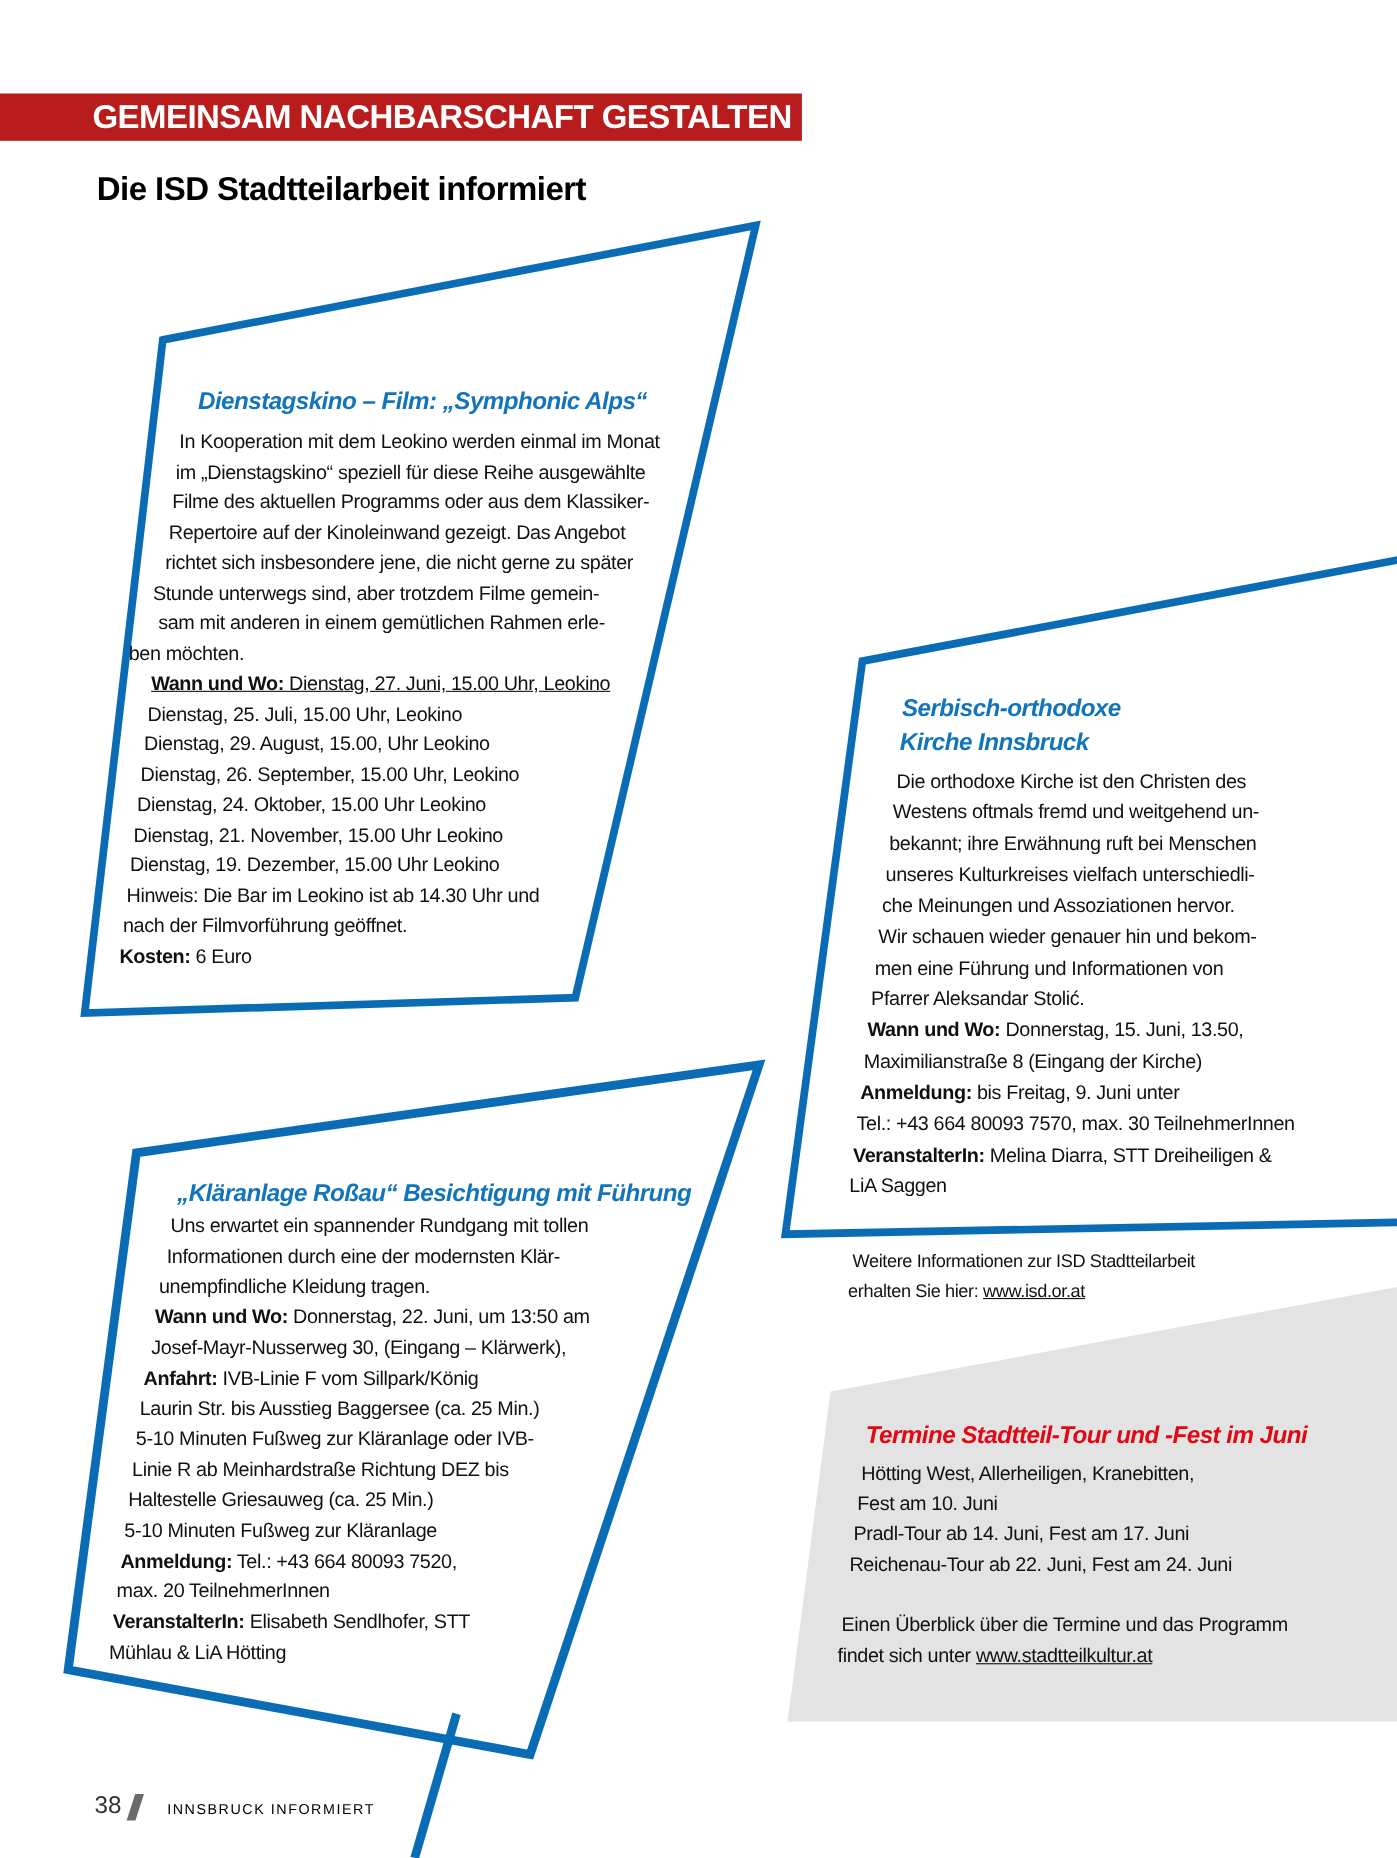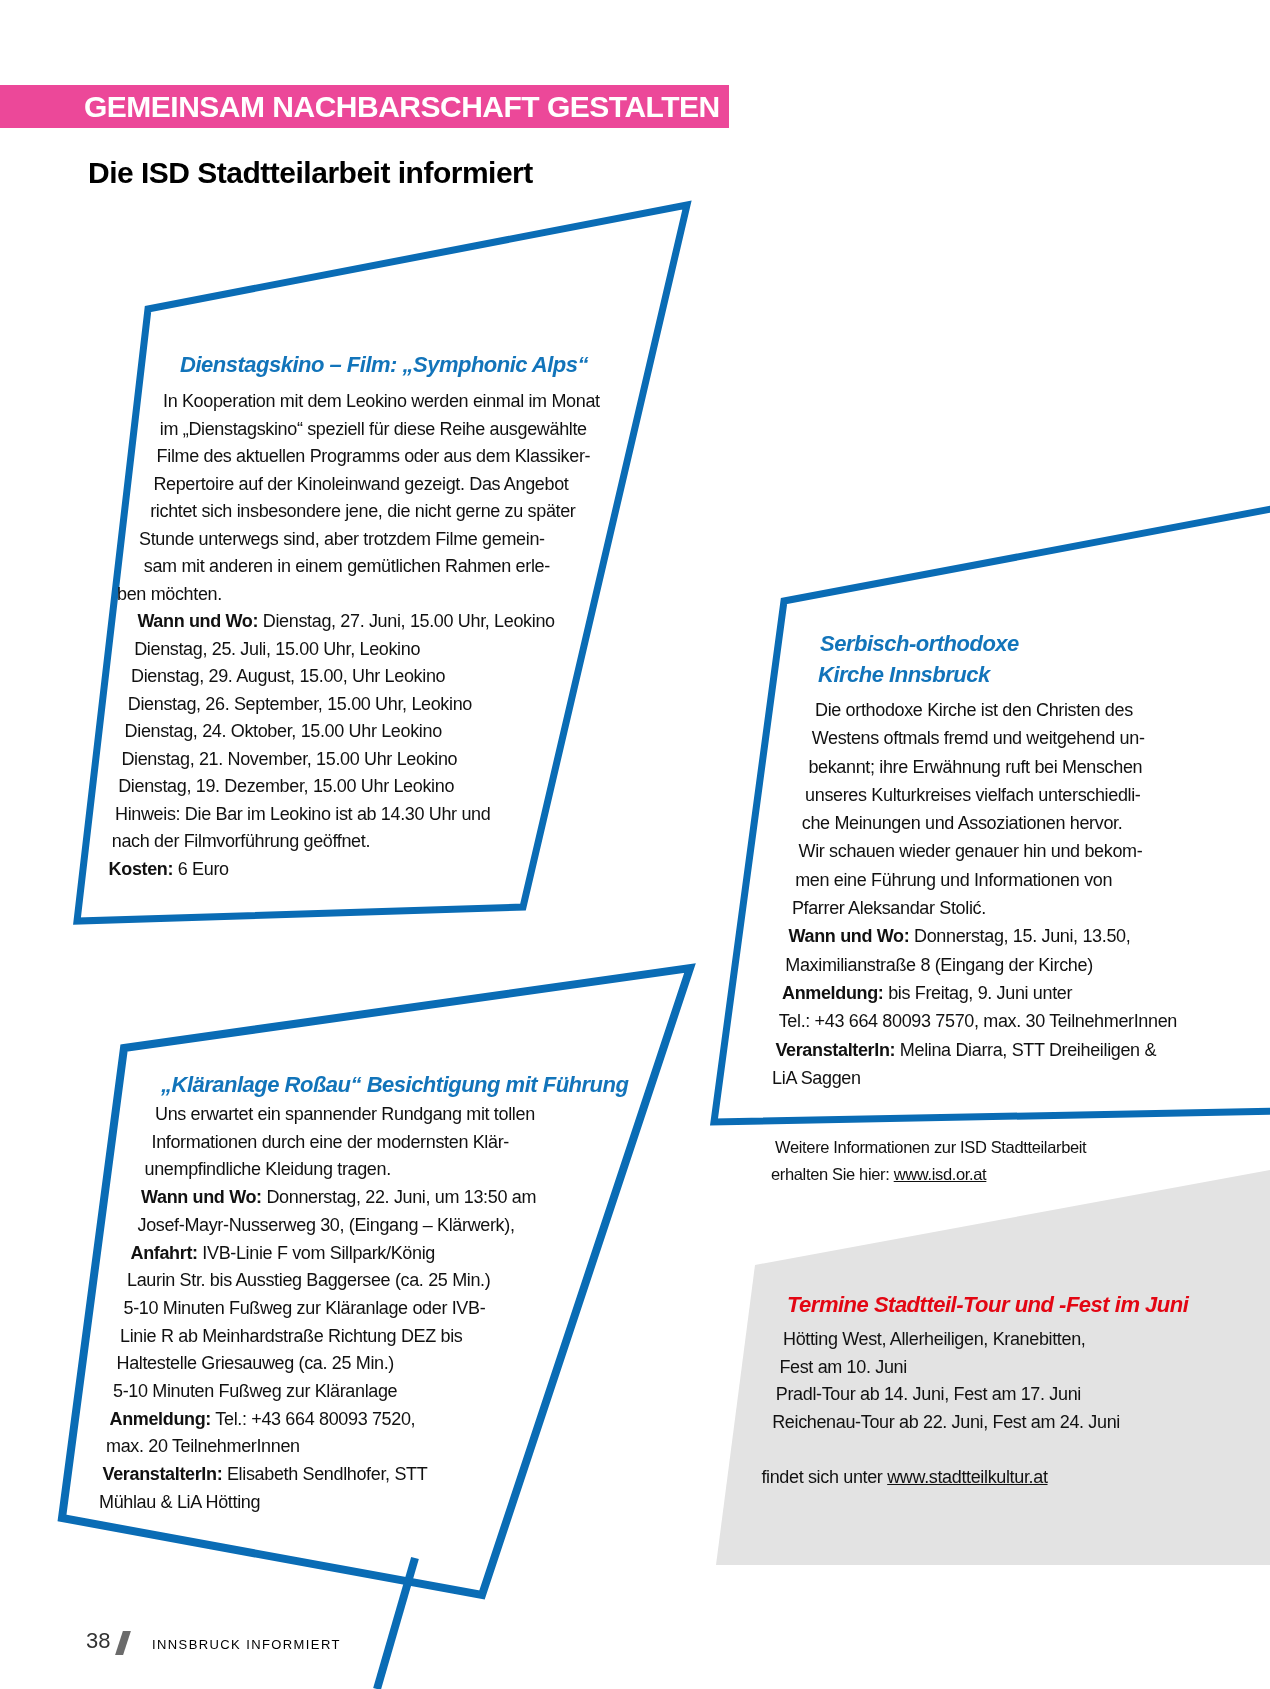--- a/index.html
+++ b/index.html
@@ -1,20 +1,20 @@
 <!DOCTYPE html>
 <html><head>
 <meta charset="utf-8">
 <style>
   html,body{margin:0;padding:0;background:#fff;}
   #page{position:relative;width:1270px;height:1689px;background:#ffffff;overflow:hidden;
         font-family:"Liberation Sans",sans-serif;color:#111;}
   #shapes{position:absolute;left:0;top:0;width:1270px;height:1689px;}
   .abs{position:absolute;}
-  .headerbar{left:0;top:85px;width:729px;height:43px;background:#ec4899;display:flex;align-items:center;}
+  .headerbar{left:0;top:85px;width:729px;height:43px;background:#b91c1c;display:flex;align-items:center;}
   .headerbar span{color:#fff;font-weight:bold;font-size:30px;letter-spacing:-0.5px;padding-left:84px;white-space:nowrap;}
   .h1{left:88px;top:156px;font-size:30px;font-weight:bold;letter-spacing:-0.5px;color:#000;white-space:nowrap;}
   .boxtext{letter-spacing:-0.35px;}
   .boxtitle{font-weight:bold;font-style:italic;font-size:22px;color:#1274ba;white-space:nowrap;letter-spacing:-0.5px;line-height:26px;}
   .boxtitle2{font-weight:bold;font-style:italic;font-size:22px;color:#1274ba;white-space:nowrap;letter-spacing:-0.5px;line-height:31px;}
   .redtitle{font-weight:bold;font-style:italic;font-size:22px;color:#e30613;white-space:nowrap;letter-spacing:-0.5px;line-height:26px;}
   .lines{font-size:18px;}
   .lines .tl{line-height:27.5px;white-space:nowrap;}
   .lines2 .tl{line-height:28.3px;}
   .lines3 .tl{line-height:27.7px;}
@@ -49,21 +49,21 @@
     <div class="boxtitle" style="margin-left:85px;">Dienstagskino – Film: „Symphonic Alps“</div>
     <div class="lines" style="margin-top:10px;">
         <div class="tl" style="margin-left: 68px;"><span>In Kooperation mit dem Leokino werden einmal im Monat</span></div>
         <div class="tl" style="margin-left: 64.8px;"><span>im „Dienstagskino“ speziell für diese Reihe ausgewählte</span></div>
         <div class="tl" style="margin-left: 61.6px;"><span>Filme des aktuellen Programms oder aus dem Klassiker-</span></div>
         <div class="tl" style="margin-left: 58.4px;"><span>Repertoire auf der Kinoleinwand gezeigt. Das Angebot</span></div>
         <div class="tl" style="margin-left: 55.2px;"><span>richtet sich insbesondere jene, die nicht gerne zu später</span></div>
         <div class="tl" style="margin-left: 44px;"><span>Stunde unterwegs sind, aber trotzdem Filme gemein-</span></div>
         <div class="tl" style="margin-left: 48.8px;"><span>sam mit anderen in einem gemütlichen Rahmen erle-</span></div>
         <div class="tl" style="margin-left: 22px;"><span>ben möchten.</span></div>
-        <div class="tl" style="margin-left: 42.4px;"><span class="b">Wann und Wo:</span><span> Dienstag, 27. Juni, 15.00 Uhr, Leokino</span></div>
+        <div class="tl" style="margin-left: 42.4px; text-decoration: underline;"><span class="b">Wann und Wo:</span><span> Dienstag, 27. Juni, 15.00 Uhr, Leokino</span></div>
         <div class="tl" style="margin-left: 39.2px;"><span>Dienstag, 25. Juli, 15.00 Uhr, Leokino</span></div>
         <div class="tl" style="margin-left: 36px;"><span>Dienstag, 29. August, 15.00, Uhr Leokino</span></div>
         <div class="tl" style="margin-left: 32.8px;"><span>Dienstag, 26. September, 15.00 Uhr, Leokino</span></div>
         <div class="tl" style="margin-left: 29.6px;"><span>Dienstag, 24. Oktober, 15.00 Uhr Leokino</span></div>
         <div class="tl" style="margin-left: 26.4px;"><span>Dienstag, 21. November, 15.00 Uhr Leokino</span></div>
         <div class="tl" style="margin-left: 23.2px;"><span>Dienstag, 19. Dezember, 15.00 Uhr Leokino</span></div>
         <div class="tl" style="margin-left: 20px;"><span>Hinweis: Die Bar im Leokino ist ab 14.30 Uhr und</span></div>
         <div class="tl" style="margin-left: 16.8px;"><span>nach der Filmvorführung geöffnet.</span></div>
         <div class="tl" style="margin-left: 13.6px;"><span class="b">Kosten:</span><span> 6 Euro</span></div>
       </div>
@@ -117,20 +117,21 @@
     </div>
 
   <div class="abs boxtext" style="left:730px;top:1292px;width:530px;">
     <div class="redtitle" style="margin-left:57px;">Termine Stadtteil-Tour und -Fest im Juni</div>
     <div class="lines linesT" style="margin-top:8px;">
         <div class="tl" style="margin-left: 53px;"><span>Hötting West, Allerheiligen, Kranebitten,</span></div>
         <div class="tl" style="margin-left: 49.4px;"><span>Fest am 10. Juni</span></div>
         <div class="tl" style="margin-left: 45.8px;"><span>Pradl-Tour ab 14. Juni, Fest am 17. Juni</span></div>
         <div class="tl" style="margin-left: 42.2px;"><span>Reichenau-Tour ab 22. Juni, Fest am 24. Juni</span></div>
         <div class="tl" style="margin-left: 38.6px;">&nbsp;</div>
+        <div class="tl" style="margin-left: 35px;"><span>Einen Überblick über die Termine und das Programm</span></div>
         <div class="tl" style="margin-left: 31.4px;"><span>findet sich unter </span><span class="u">www.stadtteilkultur.at</span></div>
       </div>
   </div>
 
   <div class="abs footer38">38</div>
   <div class="abs footslash"></div>
   <div class="abs footmag">INNSBRUCK INFORMIERT</div>
 
 </div>
 

